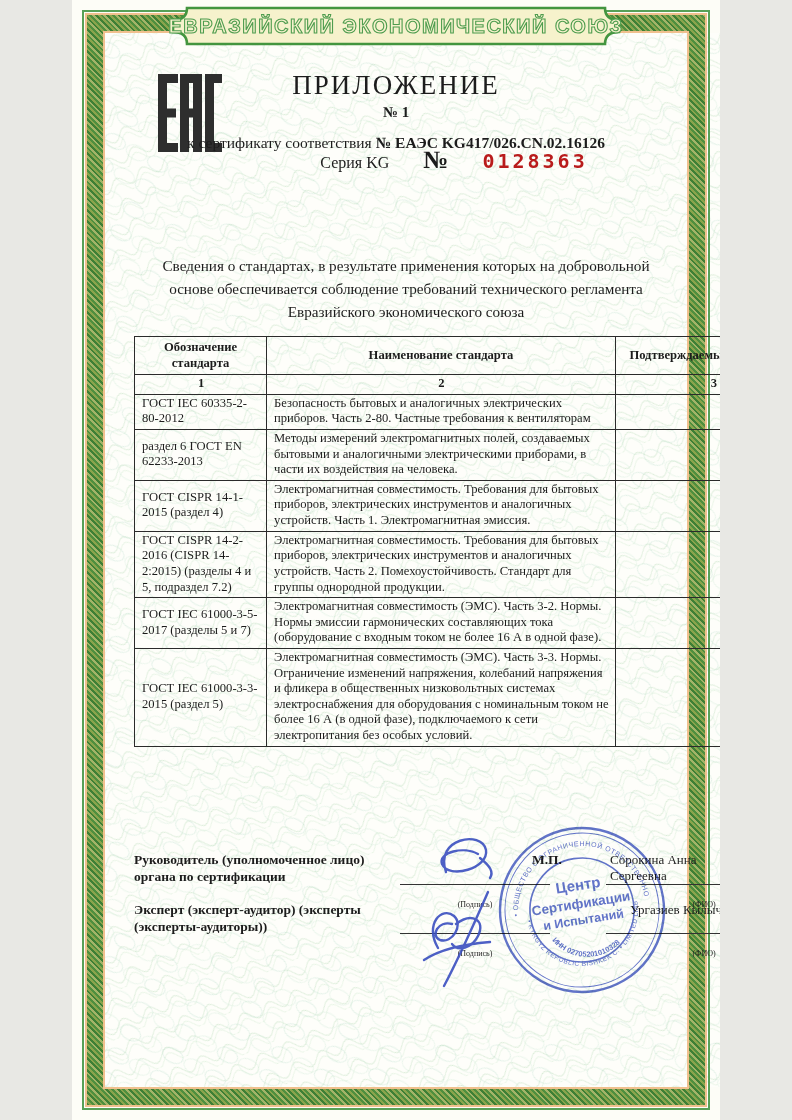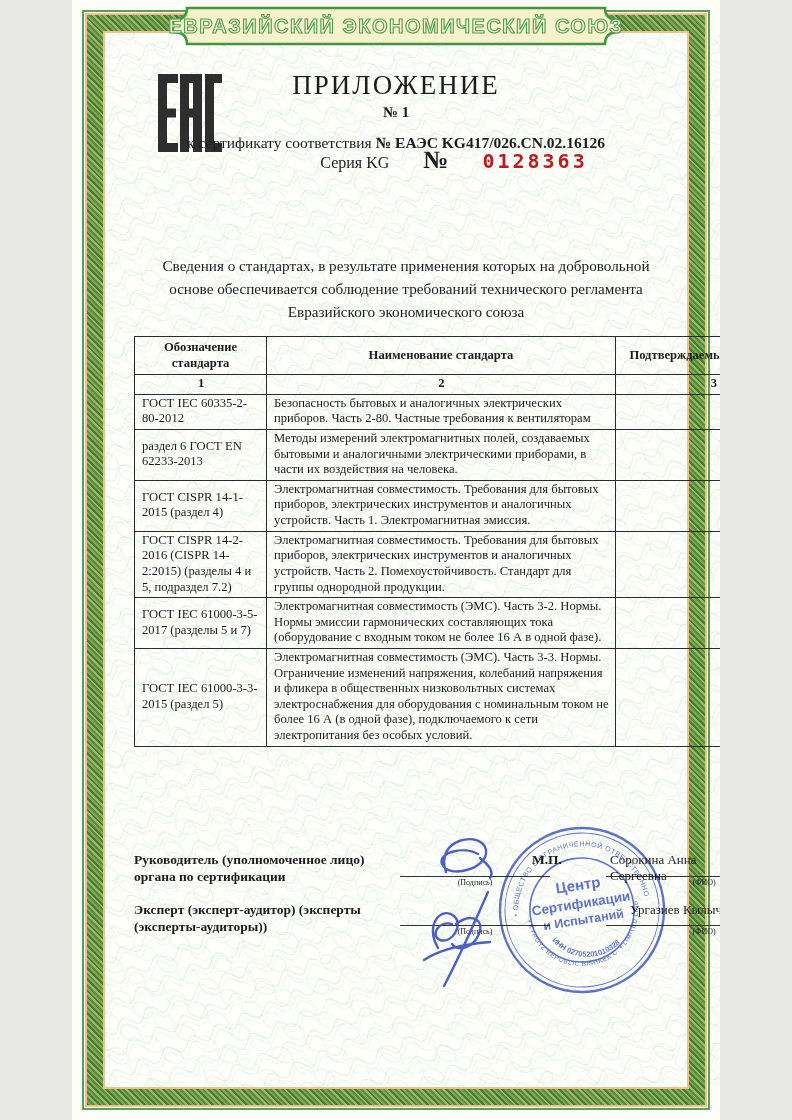--- a/index.html
+++ b/index.html
@@ -38,21 +38,21 @@
   .colnum td{font-weight:bold;text-align:center;padding:0 4px 1px 4px;}
   .c1{width:127px;} .c2{width:357px;} .c3{width:194px;}
   .ink-mark{position:absolute;left:662px;top:408px;z-index:4;color:#3a3a3a;font-size:10px;
             letter-spacing:4px;transform:rotate(-12deg);font-family:"DejaVu Sans",sans-serif;}
   
   .sig-label{position:absolute;left:62px;width:250px;font-weight:bold;font-size:13.5px;line-height:1.28;z-index:3;}
   .role1{top:851px;} .role2{top:901px;}
   .mp{position:absolute;left:460px;top:852px;font-weight:bold;font-size:13.5px;z-index:3;}
   .name{position:absolute;font-size:13px;z-index:3;}
   .name1{left:538px;top:852px;} .name2{left:558px;top:902px;width:220px;}
-  .sigline{position:absolute;border-top:1.5px solid #333;z-index:3;text-align:center;font-size:8px;color:#222;padding-top:1px;}
+  .sigline{position:absolute;border-top:1.5px solid #333;z-index:3;text-align:center;font-size:8px;color:#222;padding-top:15px;margin-top:8px;}
   .podp1{left:328px;top:876px;width:150px;} .fio1{left:534px;top:876px;width:196px;}
   .podp2{left:328px;top:925px;width:150px;} .fio2{left:534px;top:925px;width:196px;}
   .autograph{position:absolute;left:322px;top:828px;z-index:5;opacity:.9;}
   .stamp{position:absolute;left:424px;top:824px;z-index:4;opacity:.82;mix-blend-mode:multiply;transform:rotate(-9deg);}
 </style>
 </head>
 <body>
 
 <div class="page">
 

